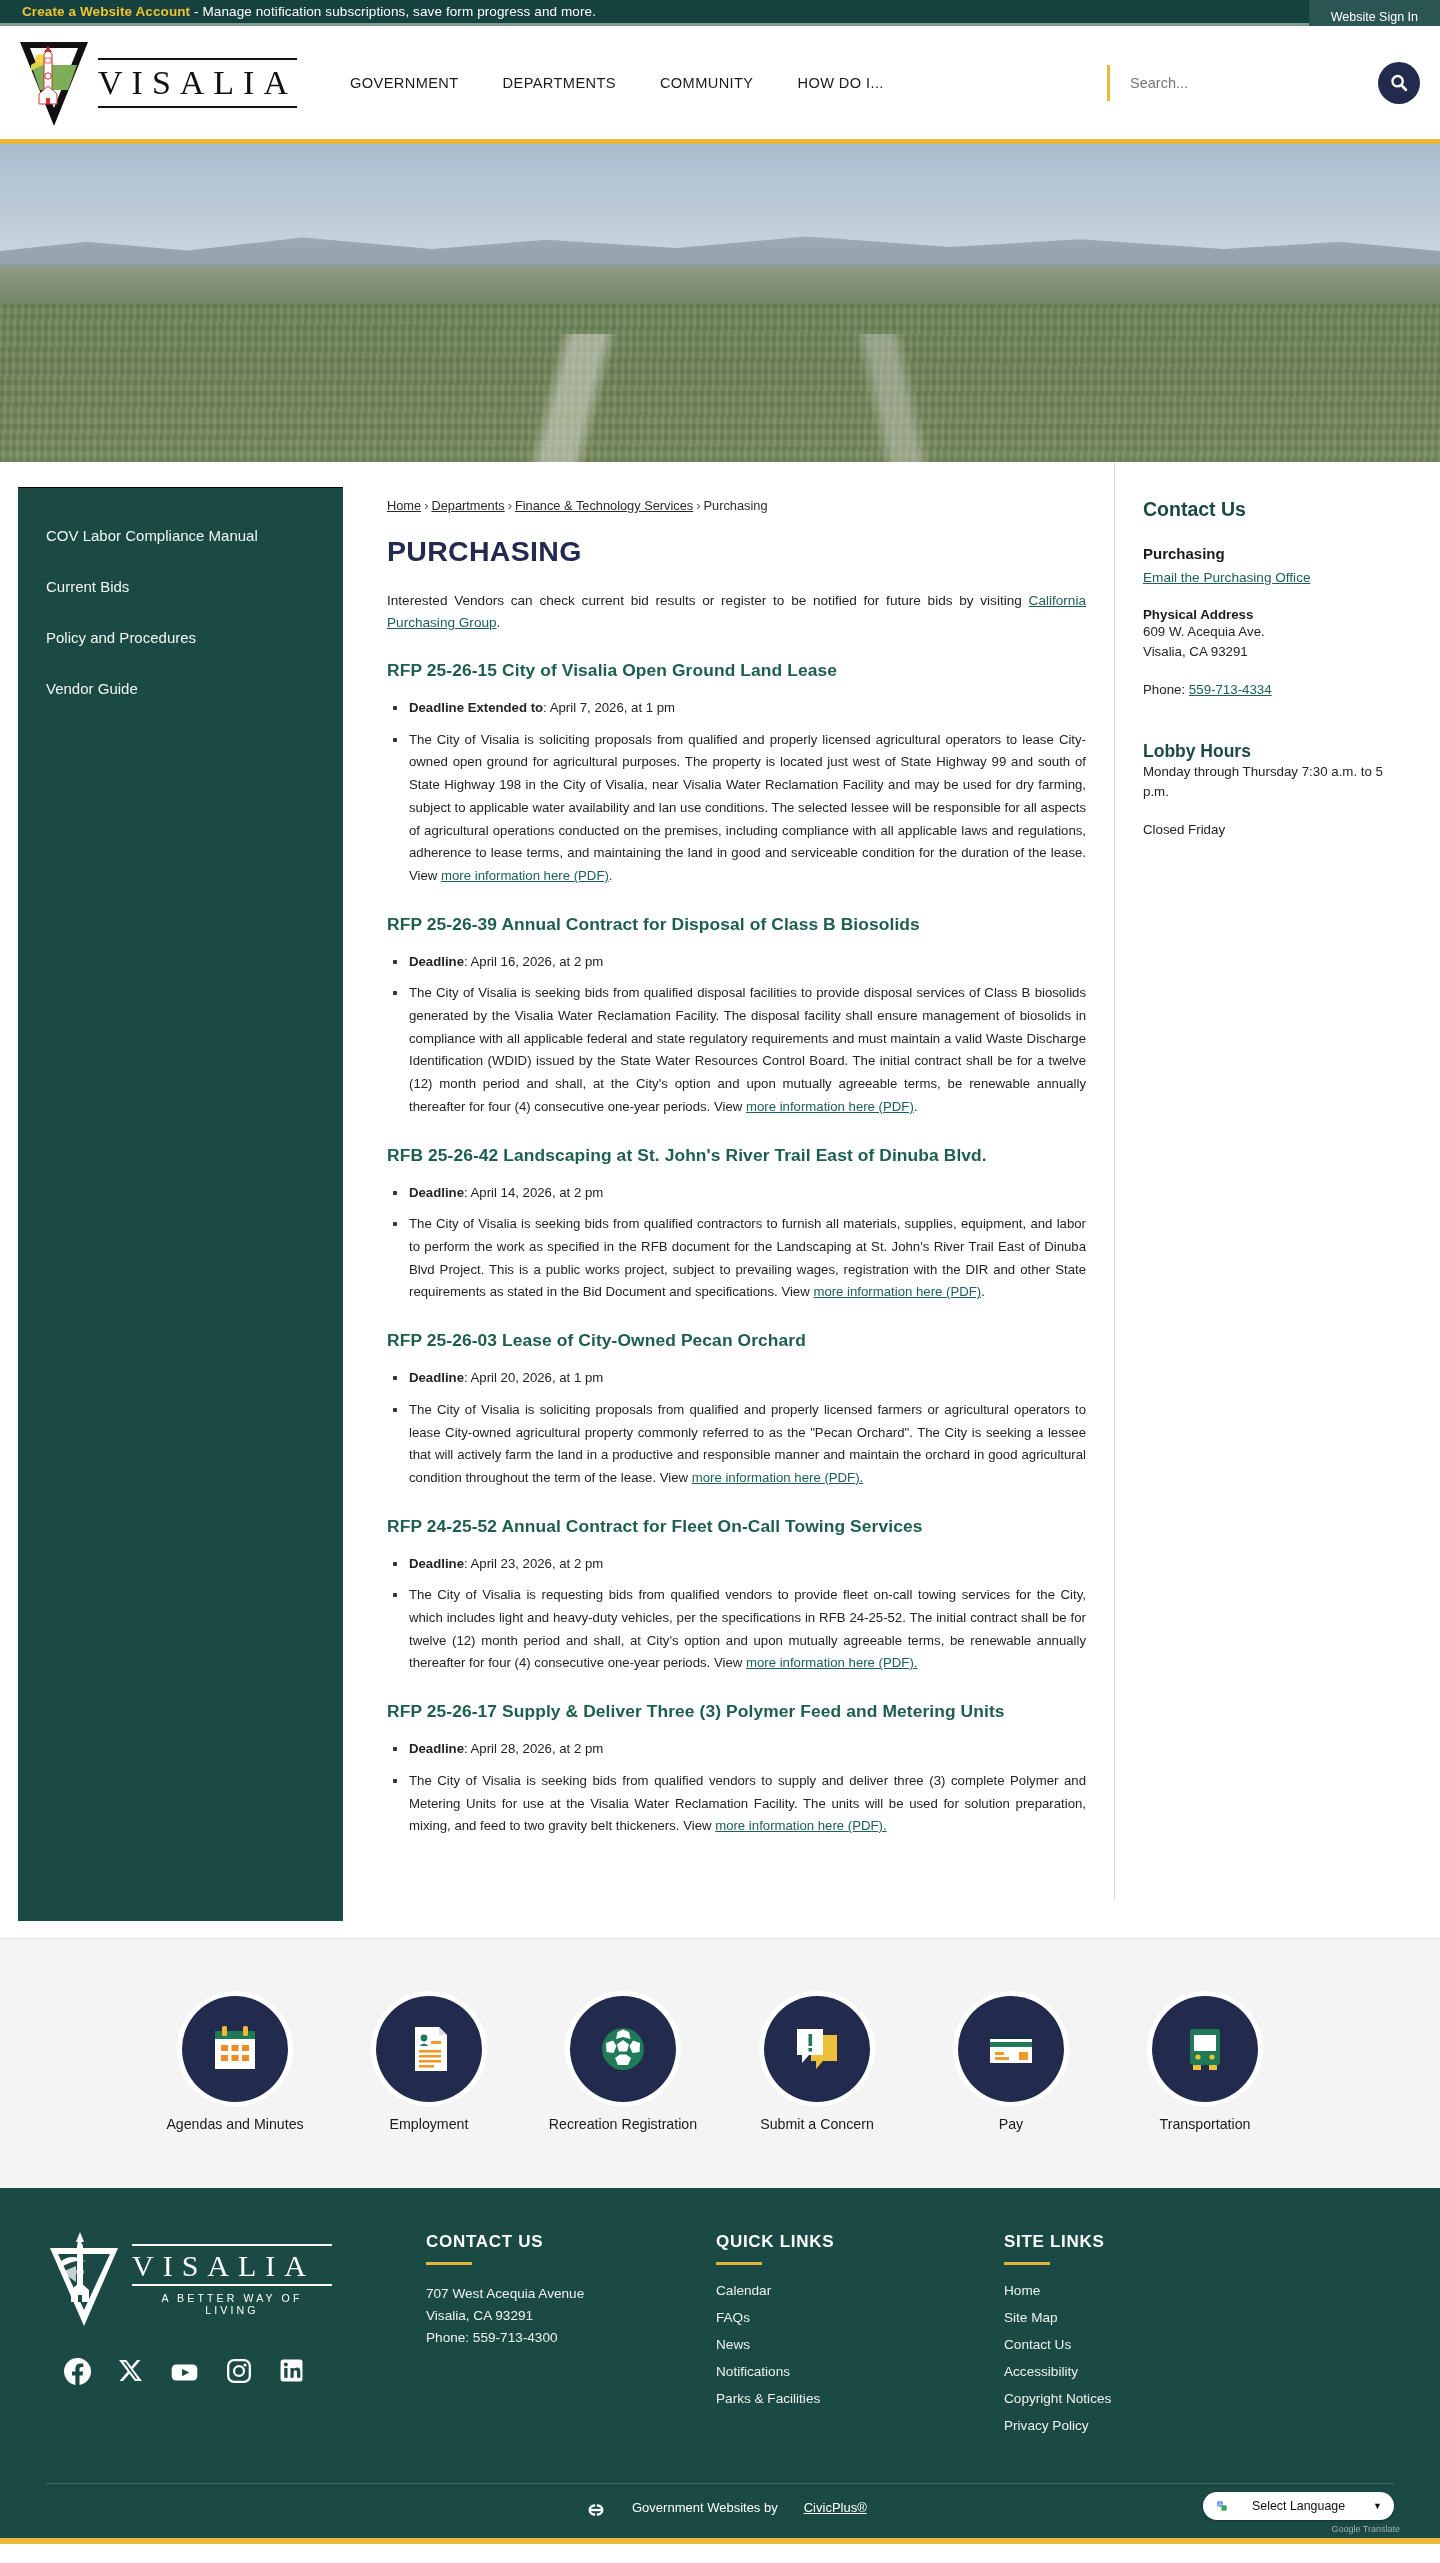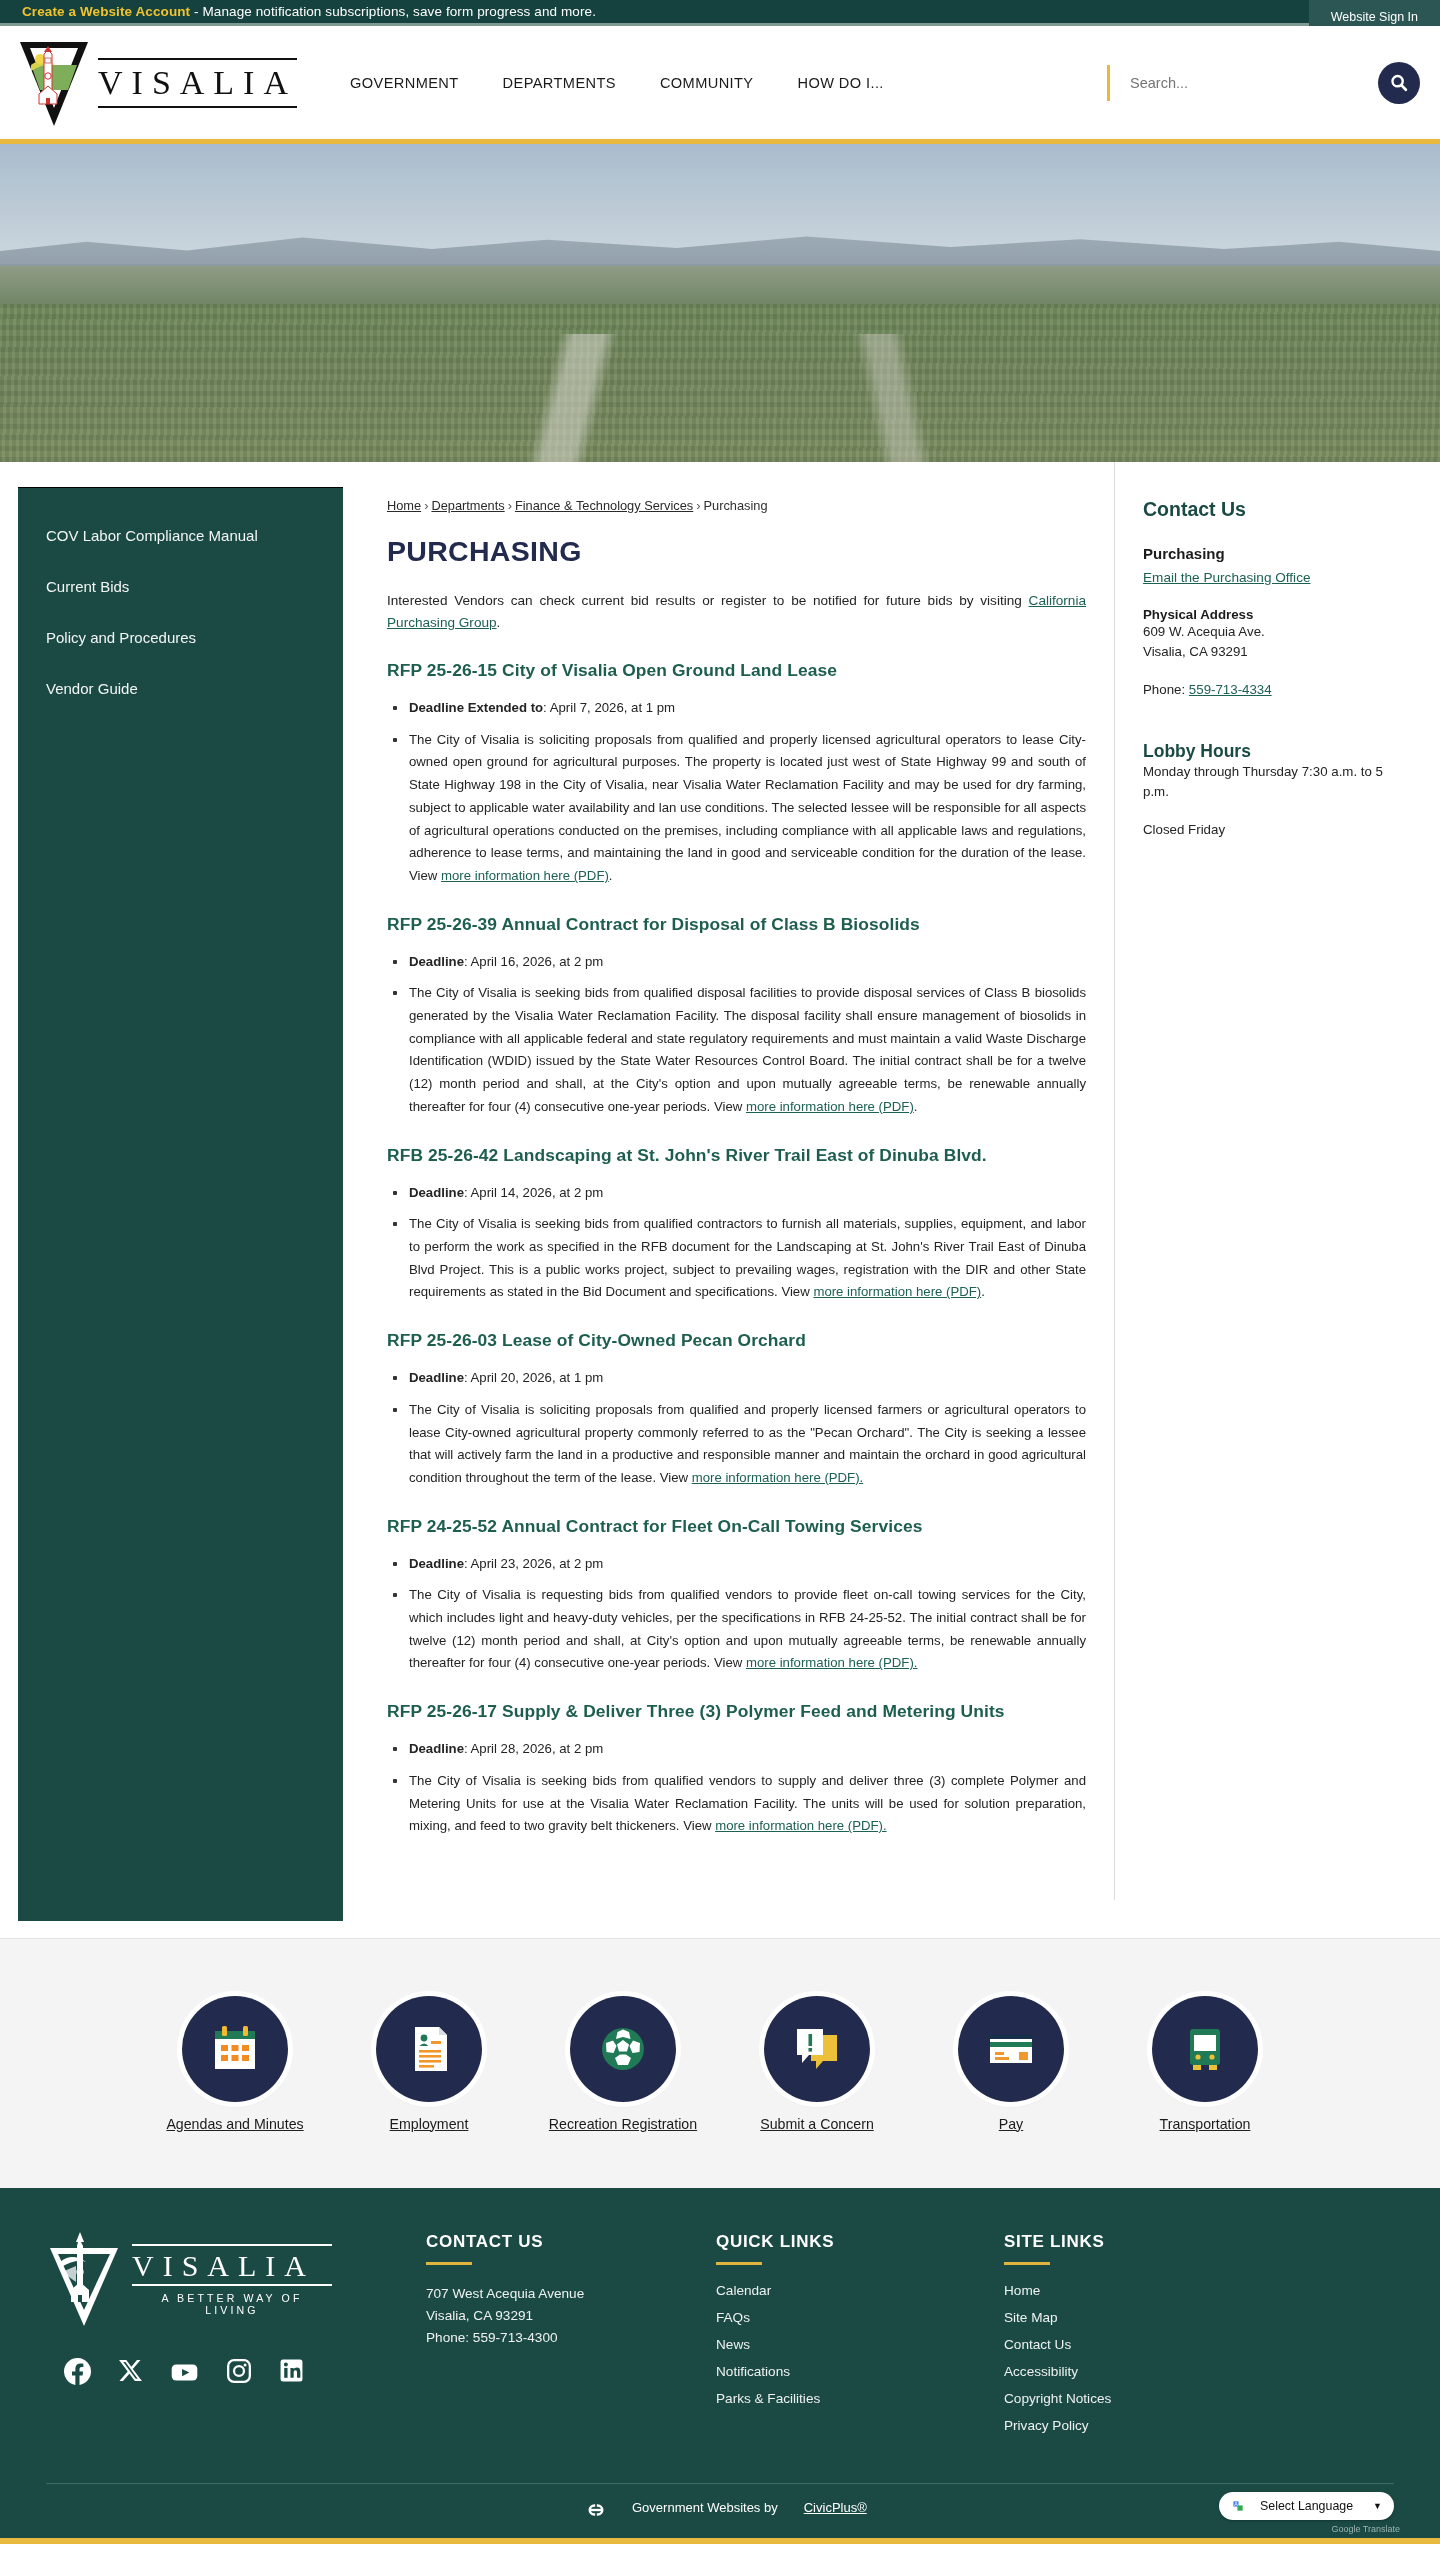--- a/index.html
+++ b/index.html
@@ -285,21 +285,20 @@
 
   
   .tiles {
     background: #f4f4f4;
     height: 250px;
     display: flex;
     align-items: center;
     justify-content: center;
     gap: 44px;
     border-top: 1px solid #e3e3e3;
-    text-decoration: underline;
   }
   .tile { width: 150px; text-align: center; cursor: pointer; }
   .tile .circ {
     width: 106px; height: 106px;
     margin: 0 auto 14px auto;
     border-radius: 50%;
     background: #222b4d;
     box-shadow: 0 0 0 5px #ffffff, 0 2px 5px rgba(0,0,0,.16);
     display: flex; align-items: center; justify-content: center;
   }
@@ -383,21 +382,21 @@
   }
   .cp a { color: #fff; text-decoration: underline; cursor: pointer; }
   .lang {
     position: absolute;
     right: 46px; top: 8px;
     background: #fff;
     border-radius: 16px;
     height: 28px;
     display: flex; align-items: center;
     padding: 0 12px;
-    gap: 15px;
+    gap: 23px;
     font-size: 12.4px;
     color: #111;
     cursor: pointer;
     box-shadow: 0 1px 3px rgba(0,0,0,.3);
   }
   .lang .tri { font-size: 9px; margin-left: 5px; }
   .gt {
     position: absolute; right: 40px; top: 40px;
     font-size: 9px; color: #9bb3b0;
   }

